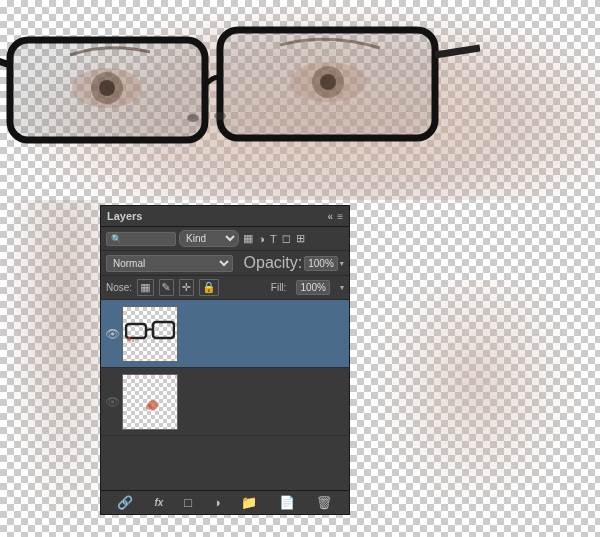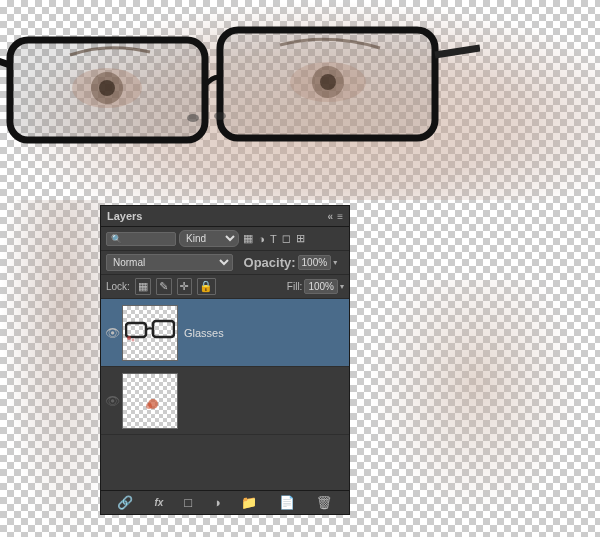--- a/index.html
+++ b/index.html
@@ -157,22 +157,21 @@
 
     .opacity-group {
       display: flex;
       align-items: center;
       gap: 2px;
       flex: 1;
     }
 
     .opacity-label {
       color: #bbb;
-      font-size: 13px;
-      font-weight: bold;
+      font-size: 16px;
     }
 
     .opacity-value {
       color: #ddd;
       font-size: 10px;
       background: #555;
       border: 1px solid #666;
       border-radius: 2px;
       padding: 1px 3px;
       min-width: 32px;
@@ -204,21 +203,21 @@
       font-size: 11px;
       cursor: pointer;
       border: 1px solid #666;
       padding: 1px 2px;
       border-radius: 1px;
     }
 
     .fill-group {
       display: flex;
       align-items: center;
-      gap: 2px;
+      gap: 10px;
       margin-left: auto;
     }
 
     .fill-label {
       color: #bbb;
       font-size: 10px;
     }
 
     .fill-value {
       color: #ddd;
@@ -425,21 +424,21 @@
       <option>Normal</option>
     </select>
     <div class="opacity-group">
       <span class="opacity-label">Opacity:</span>
       <span class="opacity-value">100%</span>
       <span class="opacity-arrow">▾</span>
     </div>
   </div>
 
   <div class="lock-row">
-    <span class="lock-label">Lock:</span>
+    <span class="lock-label">Nose:</span>
     <span class="lock-icon">▦</span>
     <span class="lock-icon">✎</span>
     <span class="lock-icon">✛</span>
     <span class="lock-icon">🔒</span>
     <div class="fill-group">
       <span class="fill-label">Fill:</span>
       <span class="fill-value">100%</span>
       <span class="fill-arrow">▾</span>
     </div>
   </div>
@@ -456,23 +455,20 @@
             <rect x="1" y="5" width="20" height="14" rx="3" fill="none" stroke="#222" stroke-width="2.5"></rect>
             <rect x="28" y="3" width="21" height="16" rx="3" fill="none" stroke="#222" stroke-width="2.5"></rect>
             <path d="M21 12 Q24 9 28 11" stroke="#222" stroke-width="2" fill="none"></path>
             <line x1="1" y1="9" x2="-1" y2="8" stroke="#222" stroke-width="2.5"></line>
             <line x1="49" y1="7" x2="52" y2="6" stroke="#222" stroke-width="2.5"></line>
             <circle cx="4" cy="20" r="2" fill="#c44" opacity="0.7"></circle>
             <circle cx="8" cy="22" r="1.5" fill="#c44" opacity="0.5"></circle>
           </svg>
         </div>
       </div>
-      <div class="layer-info">
-        <div class="layer-name">Glasses</div>
-      </div>
     </div>
 
     <div class="layer-item">
       <div class="layer-eye" style="opacity:0.3;">👁</div>
       <div class="layer-thumbnail">
         <div class="layer-thumb-checkerboard"></div>
         <div class="layer-thumb-content">
           <svg width="30" height="30" viewBox="0 0 30 30">
             <circle cx="18" cy="18" r="5" fill="#cc5533" opacity="0.7"></circle>
             <circle cx="14" cy="20" r="3" fill="#cc4422" opacity="0.5"></circle>

